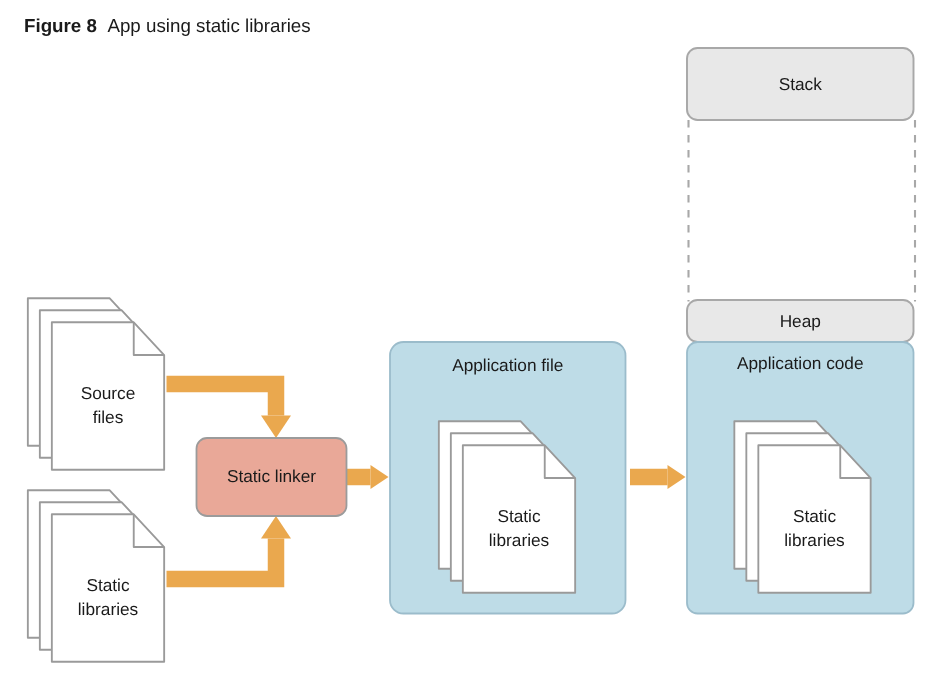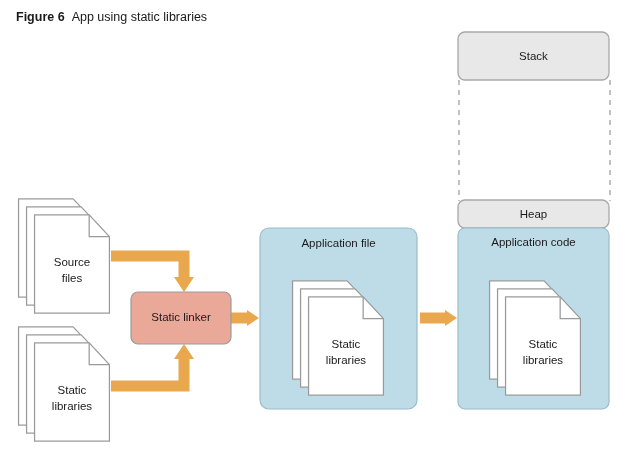--- a/index.html
+++ b/index.html
@@ -49,21 +49,21 @@
     fill: #1a1a1a;
     text-anchor: middle;
   }
 </style>
 </head>
 <body>
 
 <div id="page">
 
   <div id="caption">
-    <span class="cap-label">Figure 6</span><span class="cap-text">App using static libraries</span>
+    <span class="cap-label">Figure 8</span><span class="cap-text">App using static libraries</span>
   </div>
 
   <svg id="canvas" viewBox="0 0 629 452">
     <defs>
 
       <symbol id="doc-shape" viewBox="0 0 100 130">
         <path d="M2,2 L72,2 L98,30 L98,128 L2,128 Z" fill="#ffffff" stroke="#9a9a9a" stroke-width="1.6" stroke-linejoin="round"></path>
         <path d="M72,2 L72,30 L98,30" fill="none" stroke="#9a9a9a" stroke-width="1.6" stroke-linejoin="round"></path>
       </symbol>
       <symbol id="doc-shape-back" viewBox="0 0 100 130">

